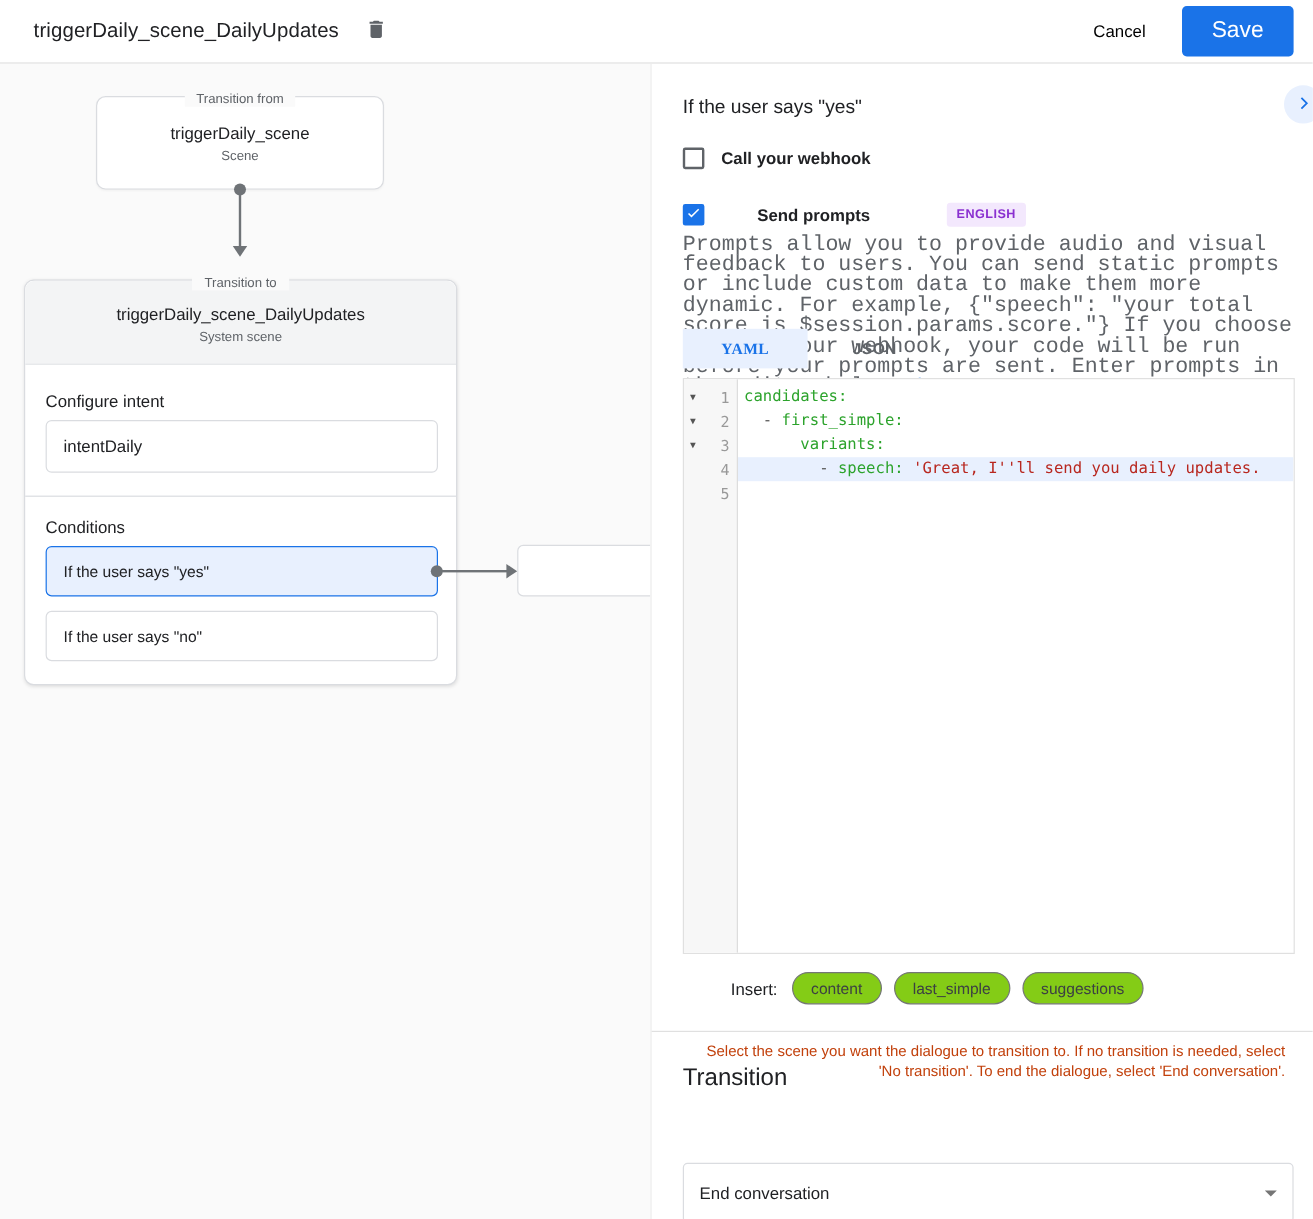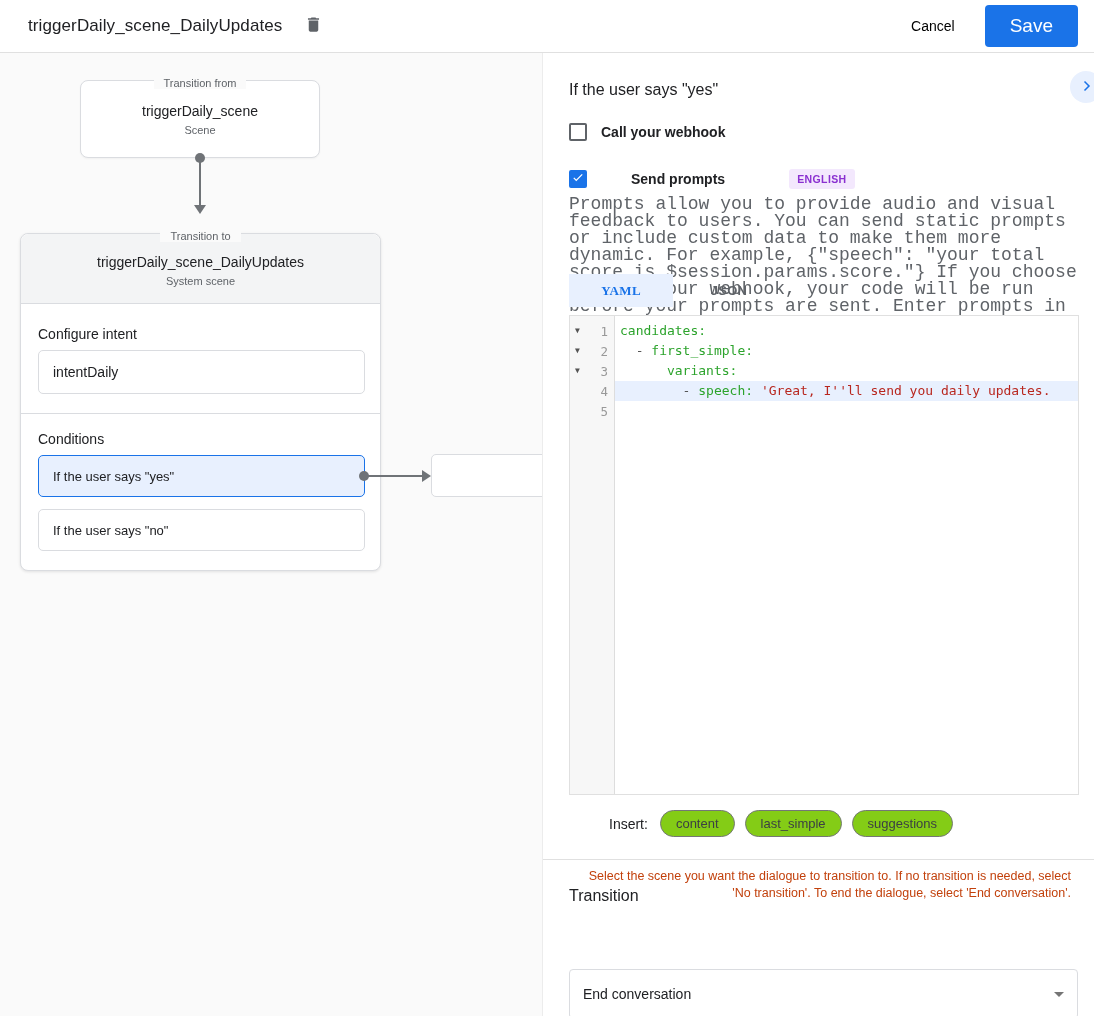--- a/index.html
+++ b/index.html
@@ -97,21 +97,21 @@
   .tk-str { color:#b8271f; }
   .tk-meta { color:#555; }
   .tk-plain { color:#202124; }
 
   .insert-row { position:absolute; left:26px; top:757px; display:flex; align-items:center; gap:10px;margin-left:40px; }
   .insert-label { font-size:14px; color:#202124; margin-right:2px; }
   .chip { background:#84cc16; border:1px solid #747775; border-radius:14px; padding:5px 15px;
           font-size:13px; color:#3c4043; cursor:pointer; }
 
   .p-divider { position:absolute; left:0; right:0; top:806px; border-top:1px solid #e0e0e0; }
-  .tr-title { position:absolute; left:26px; top:834px; font-size:16px; color:#202124; }
+  .tr-title { position:absolute; left:26px; top:834px; font-size:20px; color:#202124; }
   .tr-desc { position:absolute; left:26px; top:815px; width:502px; font-size:12.5px; line-height:17px; color:#c2410c;text-align:right; }
   .dropdown { position:absolute; left:26px; top:916px; width:509px; height:50px; border:1px solid #dadce0;
               border-radius:4px; display:flex; align-items:center; justify-content:space-between;
               padding:0 13px; font-size:14px; color:#202124; cursor:pointer; background:#fff; }
   .caret { width:0; height:0; border-left:5px solid transparent; border-right:5px solid transparent;
            border-top:5px solid #757575; }
 </style>
 </head>
 <body>
 

